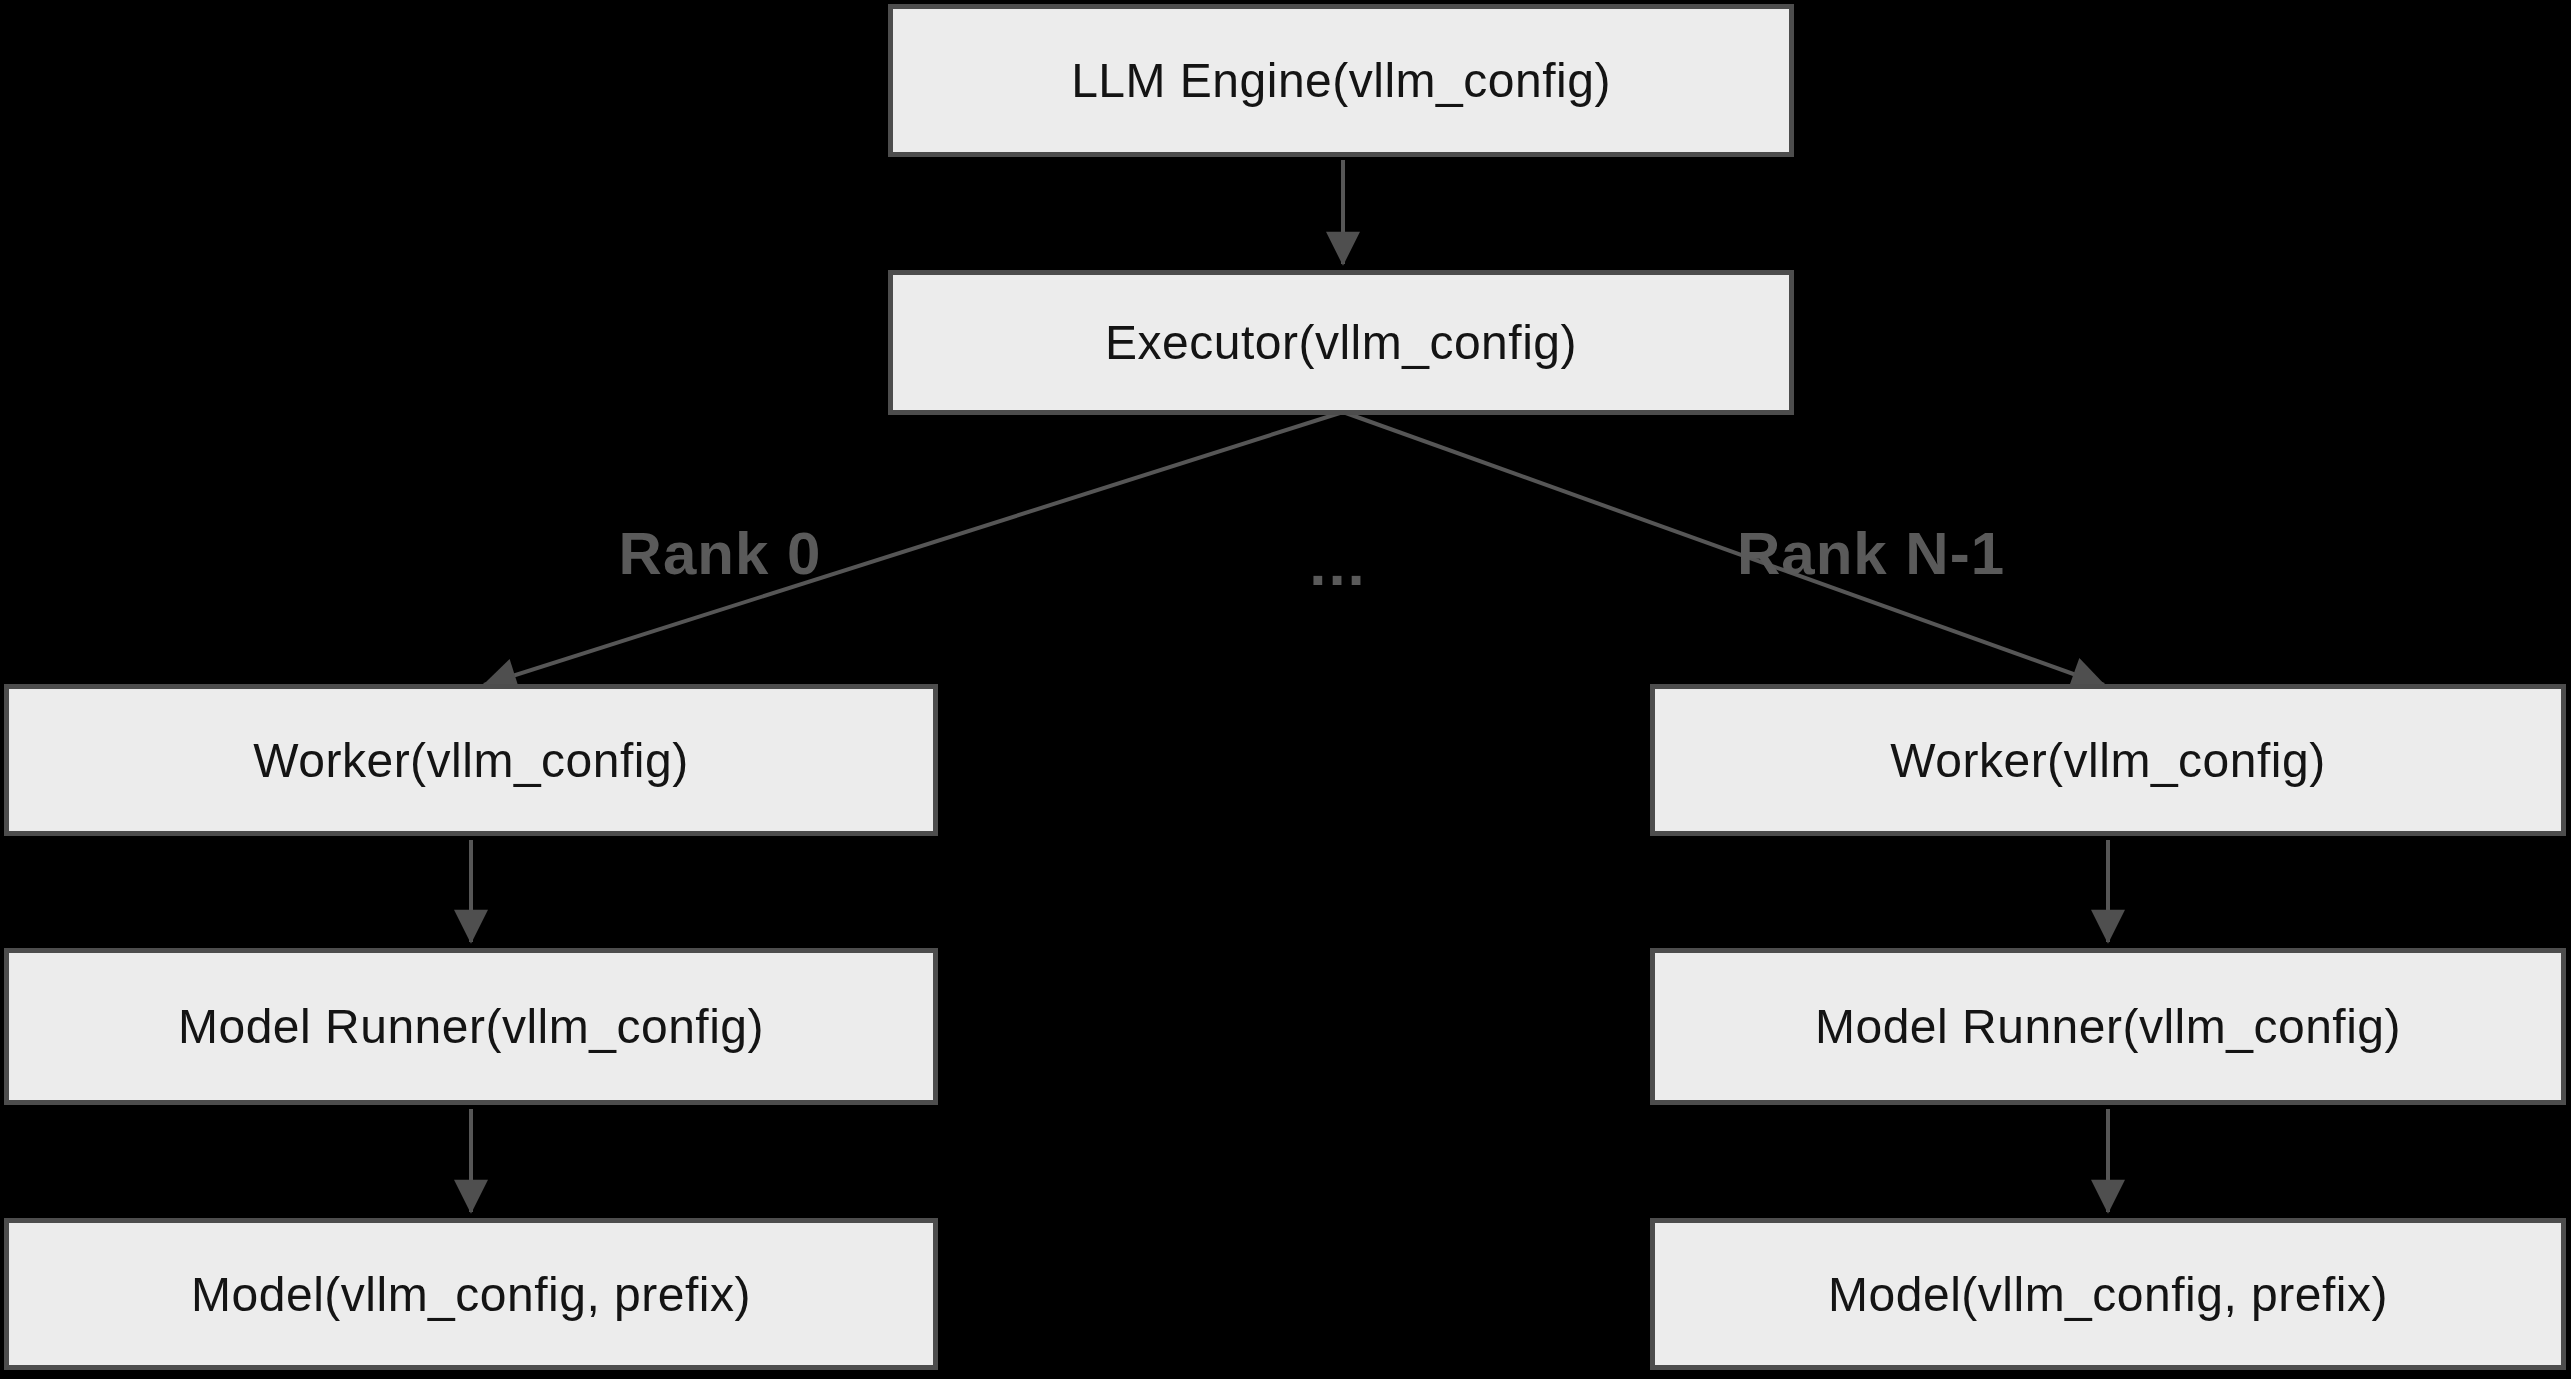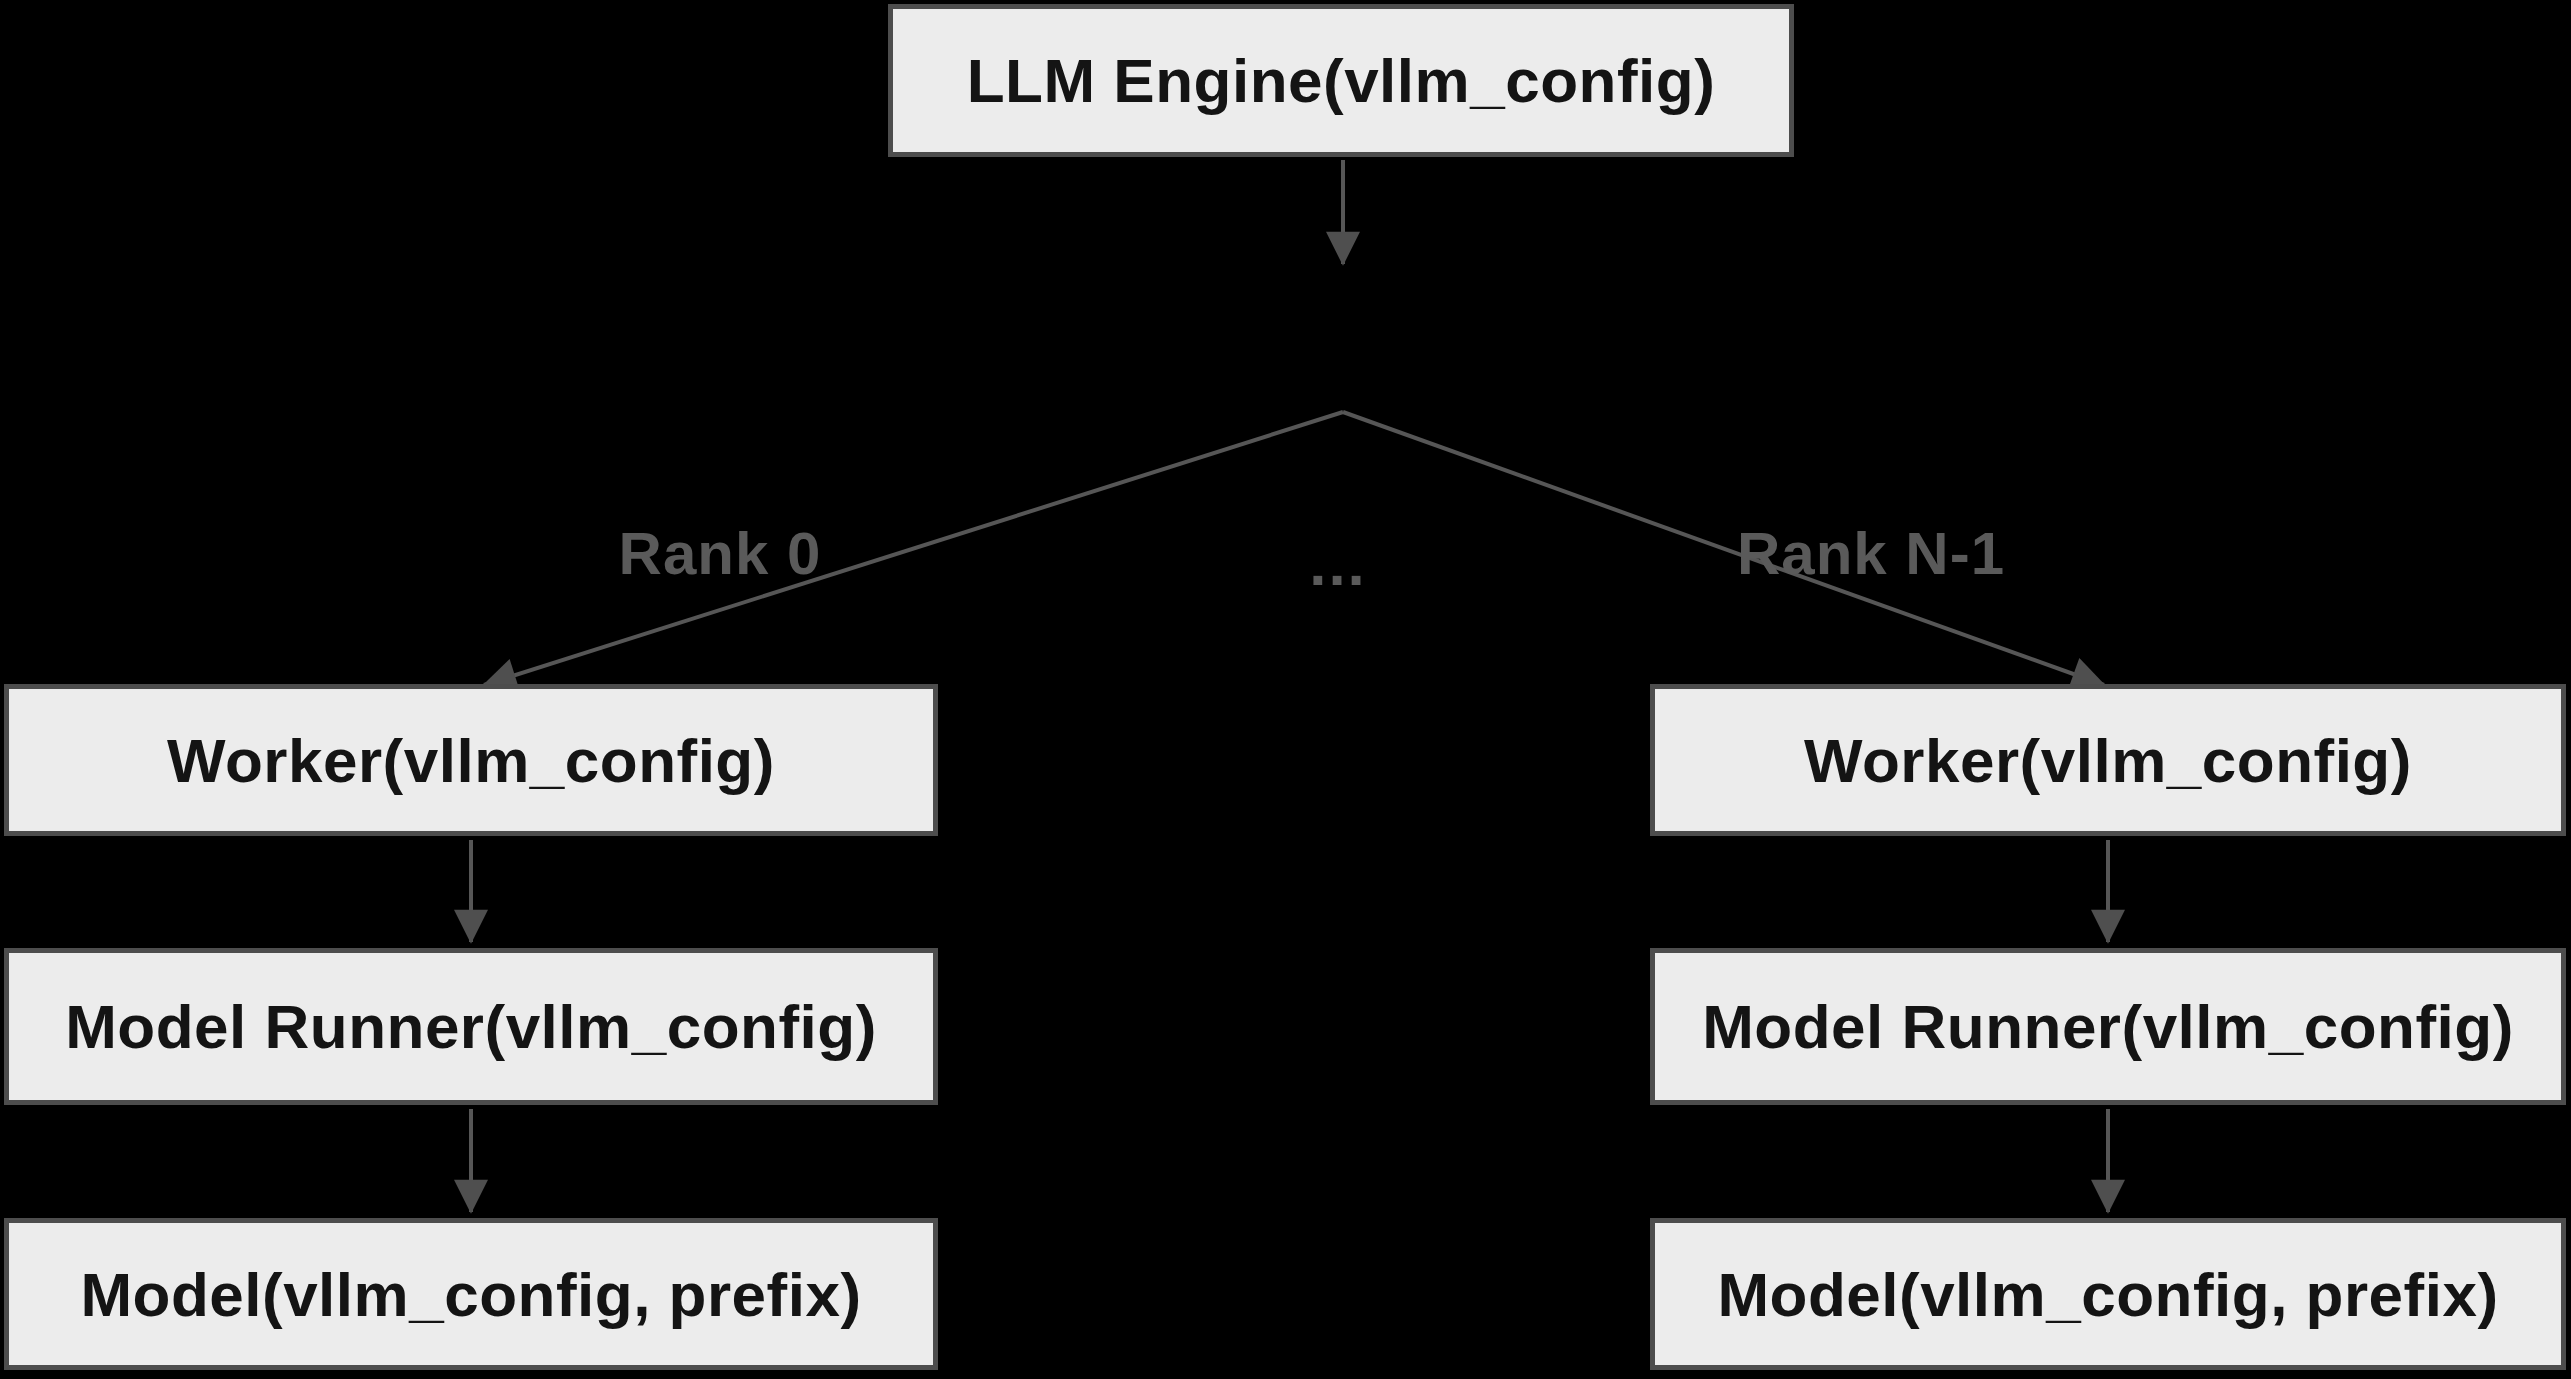--- a/index.html
+++ b/index.html
@@ -25,22 +25,22 @@
   #edges {
     position: absolute; left: 0; top: 0;
     width: 2571px; height: 1379px;
     display: block;
   }
   .node {
     position: absolute;
     background: var(--node-fill);
     border: 5px solid var(--node-border);
     display: flex; align-items: center; justify-content: center;
-    font-size: 62px;
-    font-weight: 700;
+    font-size: 48px;
+    font-weight: 400;
     color: var(--node-text);
     white-space: nowrap;
     letter-spacing: 0.5px;
   }
   .edge-label {
     position: absolute;
     transform: translate(-50%, -50%);
     color: var(--edge-label);
     font-size: 60px;
     font-weight: 600;
@@ -82,20 +82,21 @@
       <path d="M1343,412 L2104,685" marker-end="url(#ah)"></path>
       <path d="M471,840 L471,942" marker-end="url(#ah)"></path>
       <path d="M471,1109 L471,1212" marker-end="url(#ah)"></path>
       <path d="M2108,840 L2108,942" marker-end="url(#ah)"></path>
       <path d="M2108,1109 L2108,1212" marker-end="url(#ah)"></path>
     </g>
   </svg>
 
   <div class="node" id="n-llm">LLM Engine(vllm_config)</div>
 
+  <div class="node" id="n-exec">Executor(vllm_config)</div>
 
   <div class="edge-label" id="lbl-rank0">Rank 0</div>
 
   <div class="edge-label dots" id="lbl-dots">...</div>
 
   <div class="edge-label" id="lbl-rankn">Rank N-1</div>
 
   <div class="node" id="n-worker-l">Worker(vllm_config)</div>
 
   <div class="node" id="n-worker-r">Worker(vllm_config)</div>

